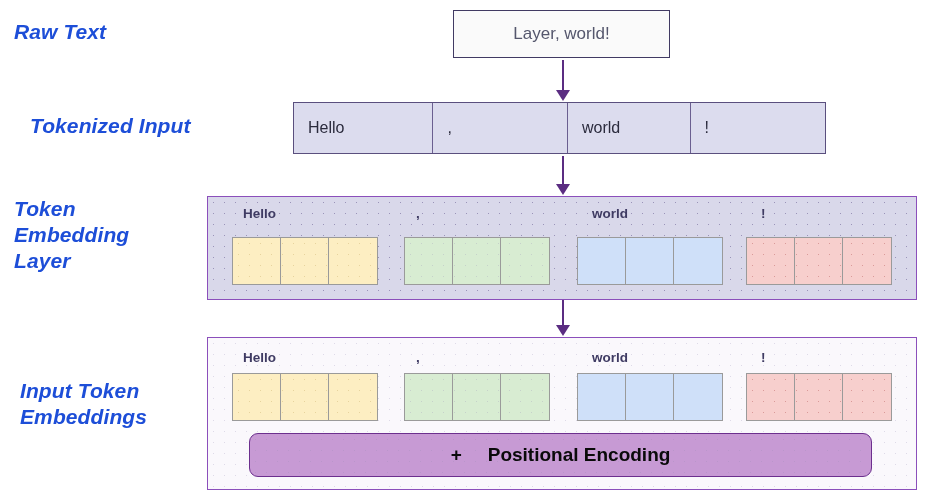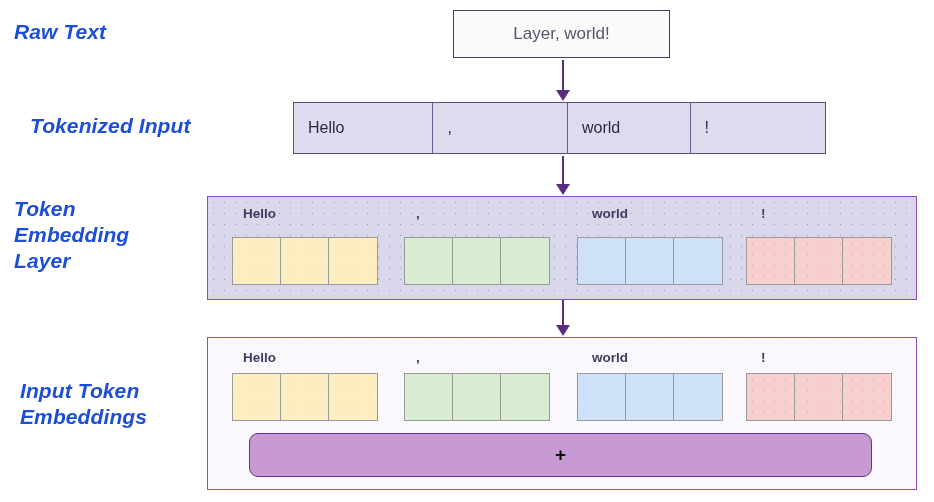--- a/index.html
+++ b/index.html
@@ -239,15 +239,16 @@
     </div>
     <div class="cellgroup g-red dots-red" style="left:538px;top:35px;">
       <div class="ec"></div>
       <div class="ec"></div>
       <div class="ec"></div>
     </div>
   </div>
 
   <div id="posbar" class="dots-faint">
     <span class="plus">+</span>
+    <span>Positional Encoding</span>
   </div>
 
 </div>
 
 </body></html>

